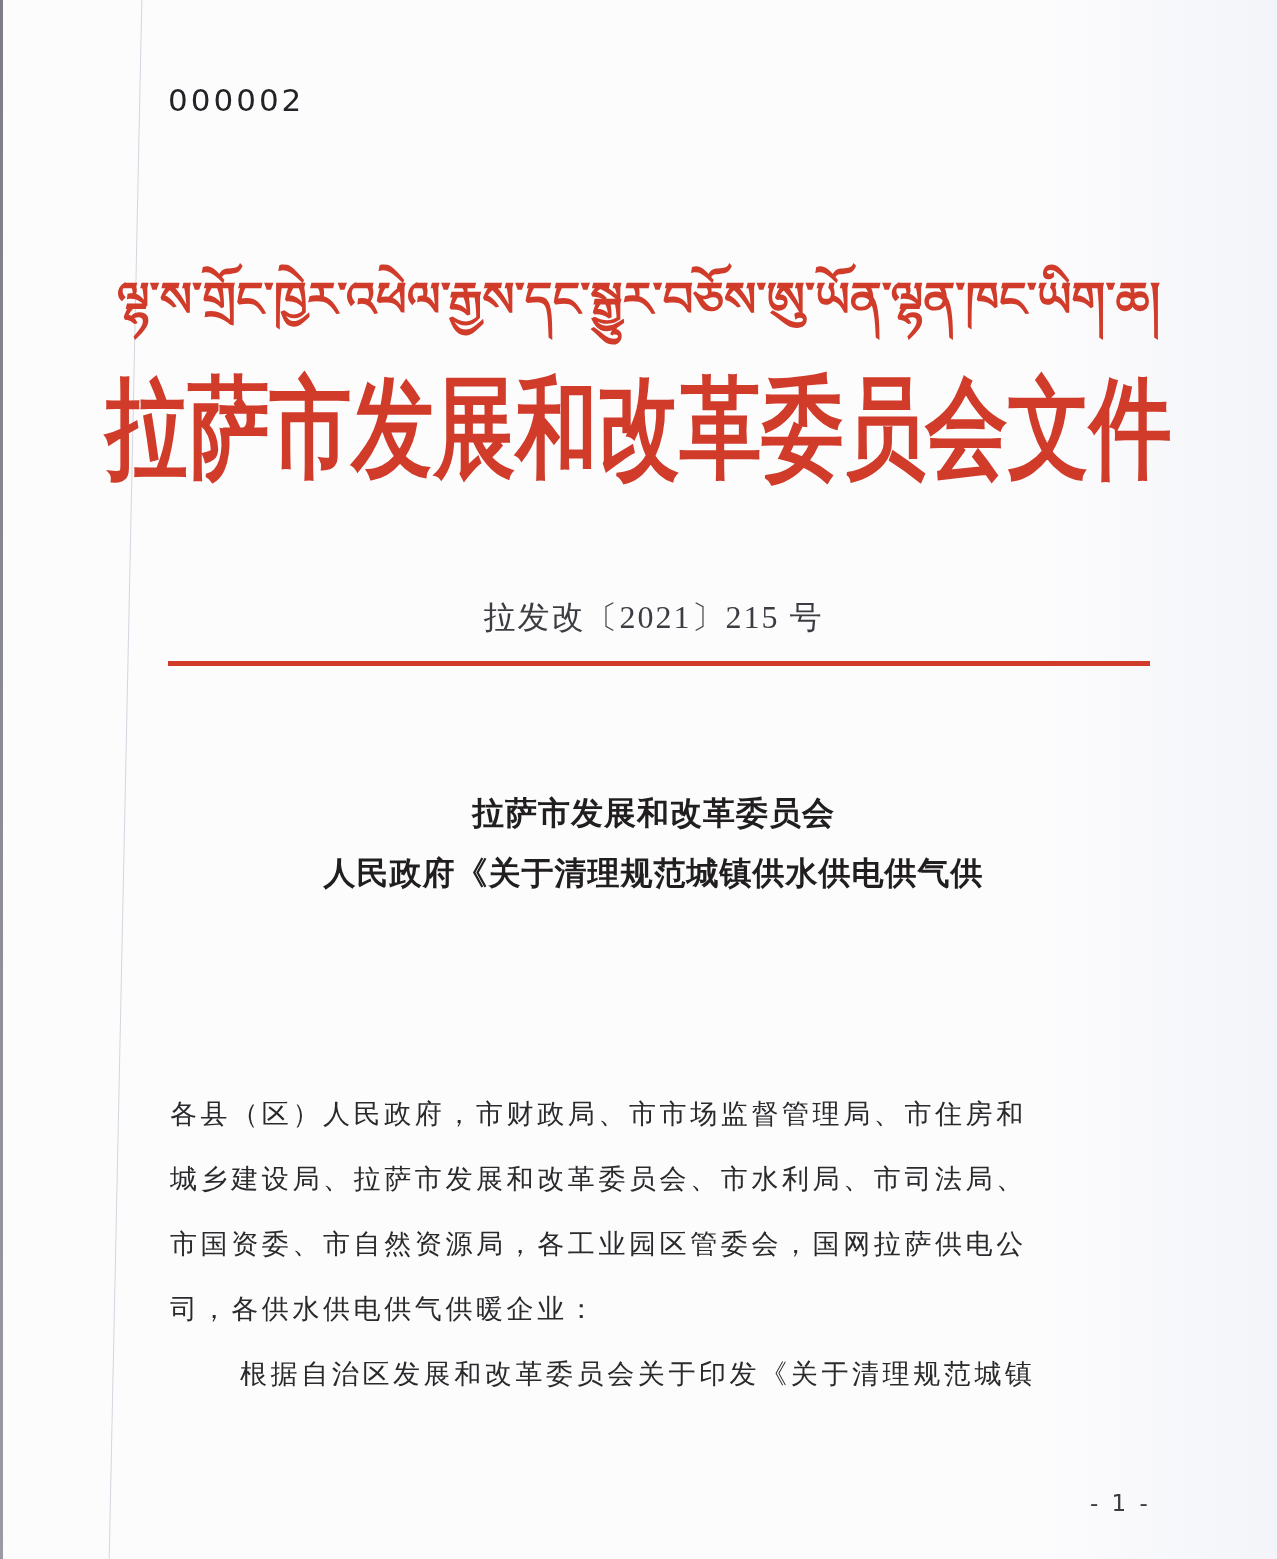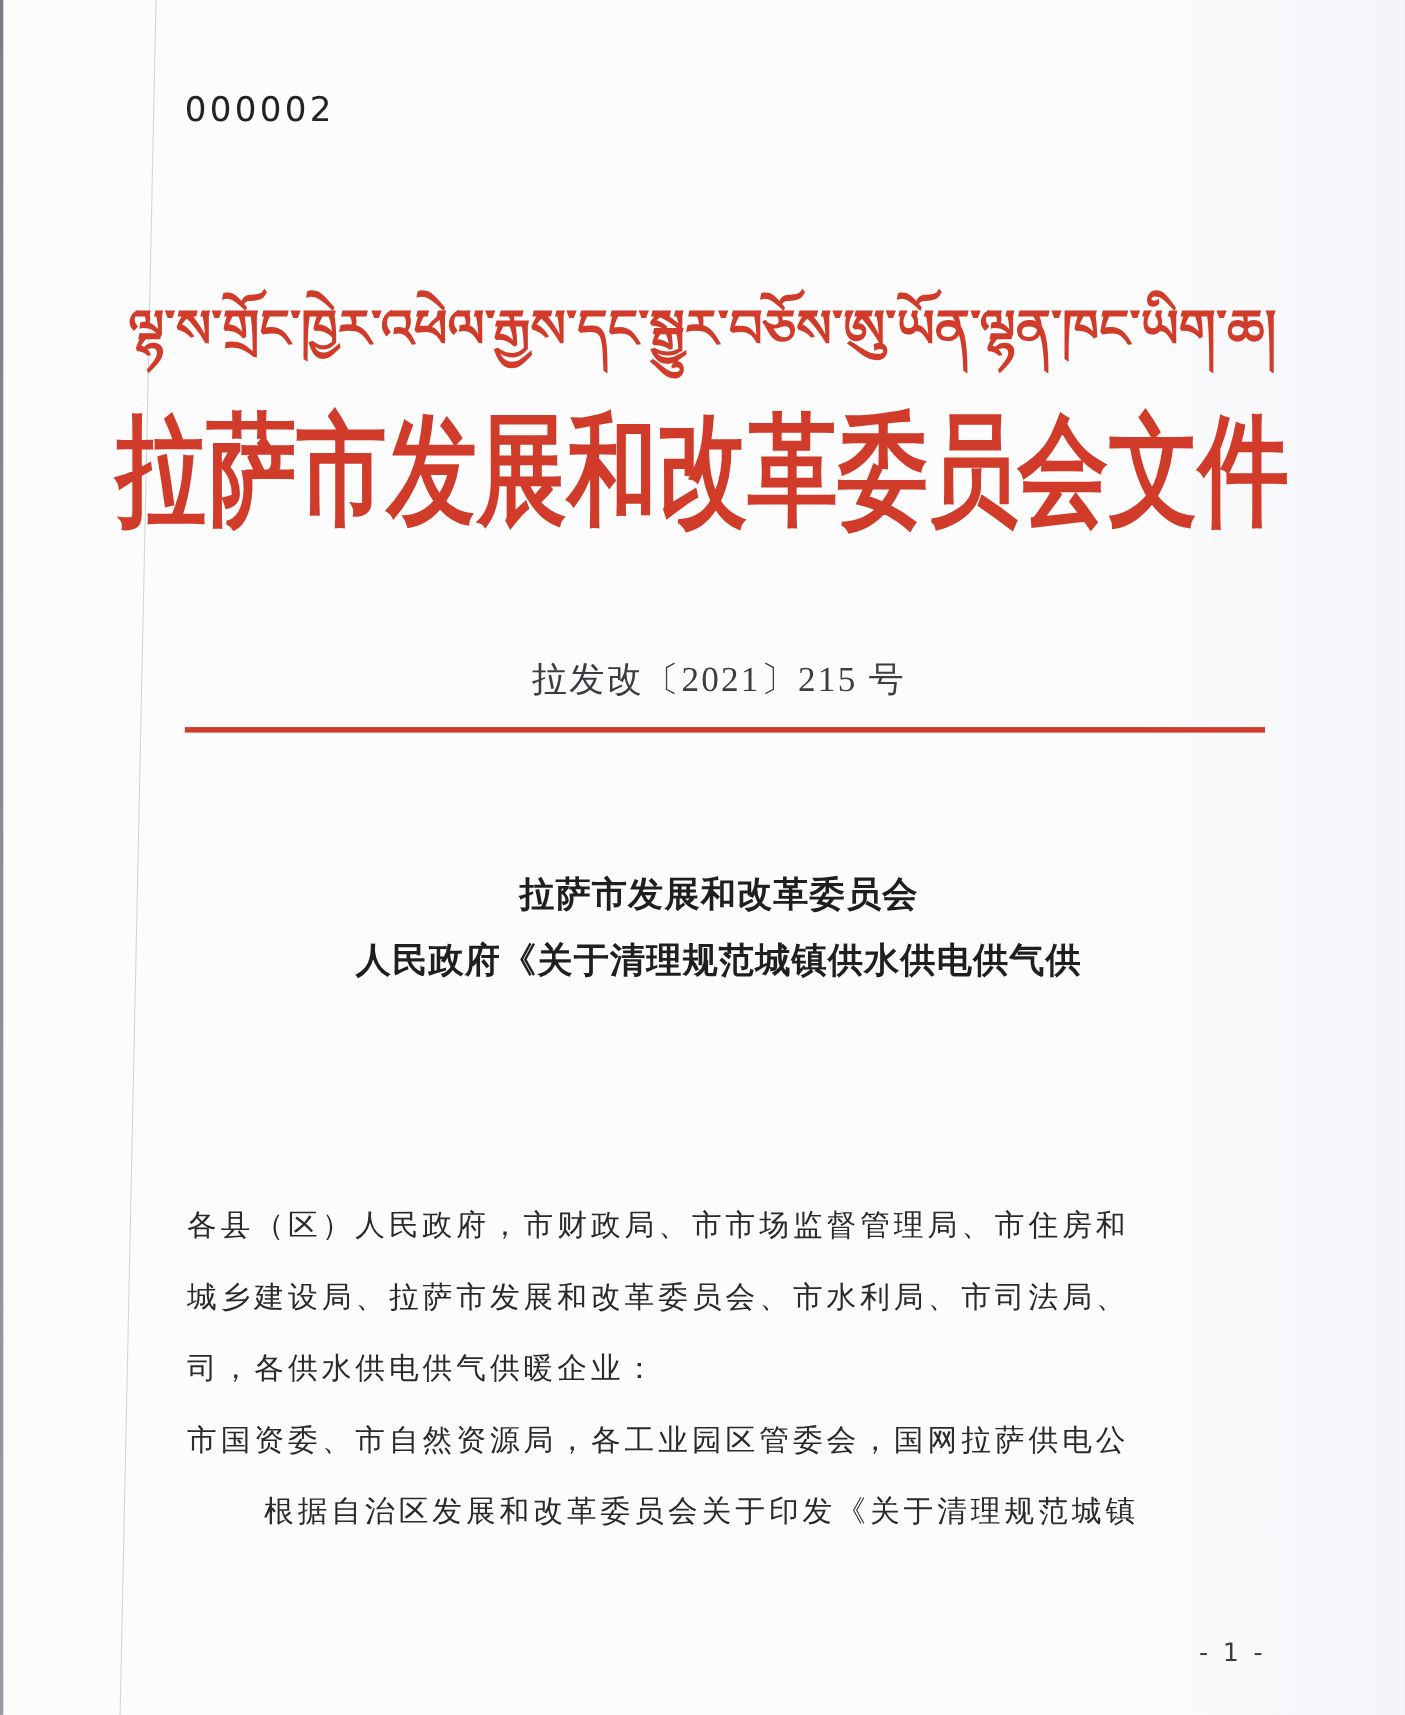--- a/index.html
+++ b/index.html
@@ -138,20 +138,20 @@
   <div class="red-rule"></div>
 
   <div class="notice-title">
     <div class="t-line">拉萨市发展和改革委员会</div>
     <div class="t-line">人民政府《关于清理规范城镇供水供电供气供</div>
   </div>
 
   <div class="body-text">
     <div class="b-line">各县（区）人民政府，市财政局、市市场监督管理局、市住房和</div>
     <div class="b-line">城乡建设局、拉萨市发展和改革委员会、市水利局、市司法局、</div>
+    <div class="b-line">市国资委、市自然资源局，各工业园区管委会，国网拉萨供电公</div>
     <div class="b-line">司，各供水供电供气供暖企业：</div>
-    <div class="b-line">市国资委、市自然资源局，各工业园区管委会，国网拉萨供电公</div>
     <div class="b-line indent">根据自治区发展和改革委员会关于印发《关于清理规范城镇</div>
   </div>
 
   <div class="page-number">- 1 -</div>
 
 </div>
 
 </body></html>

